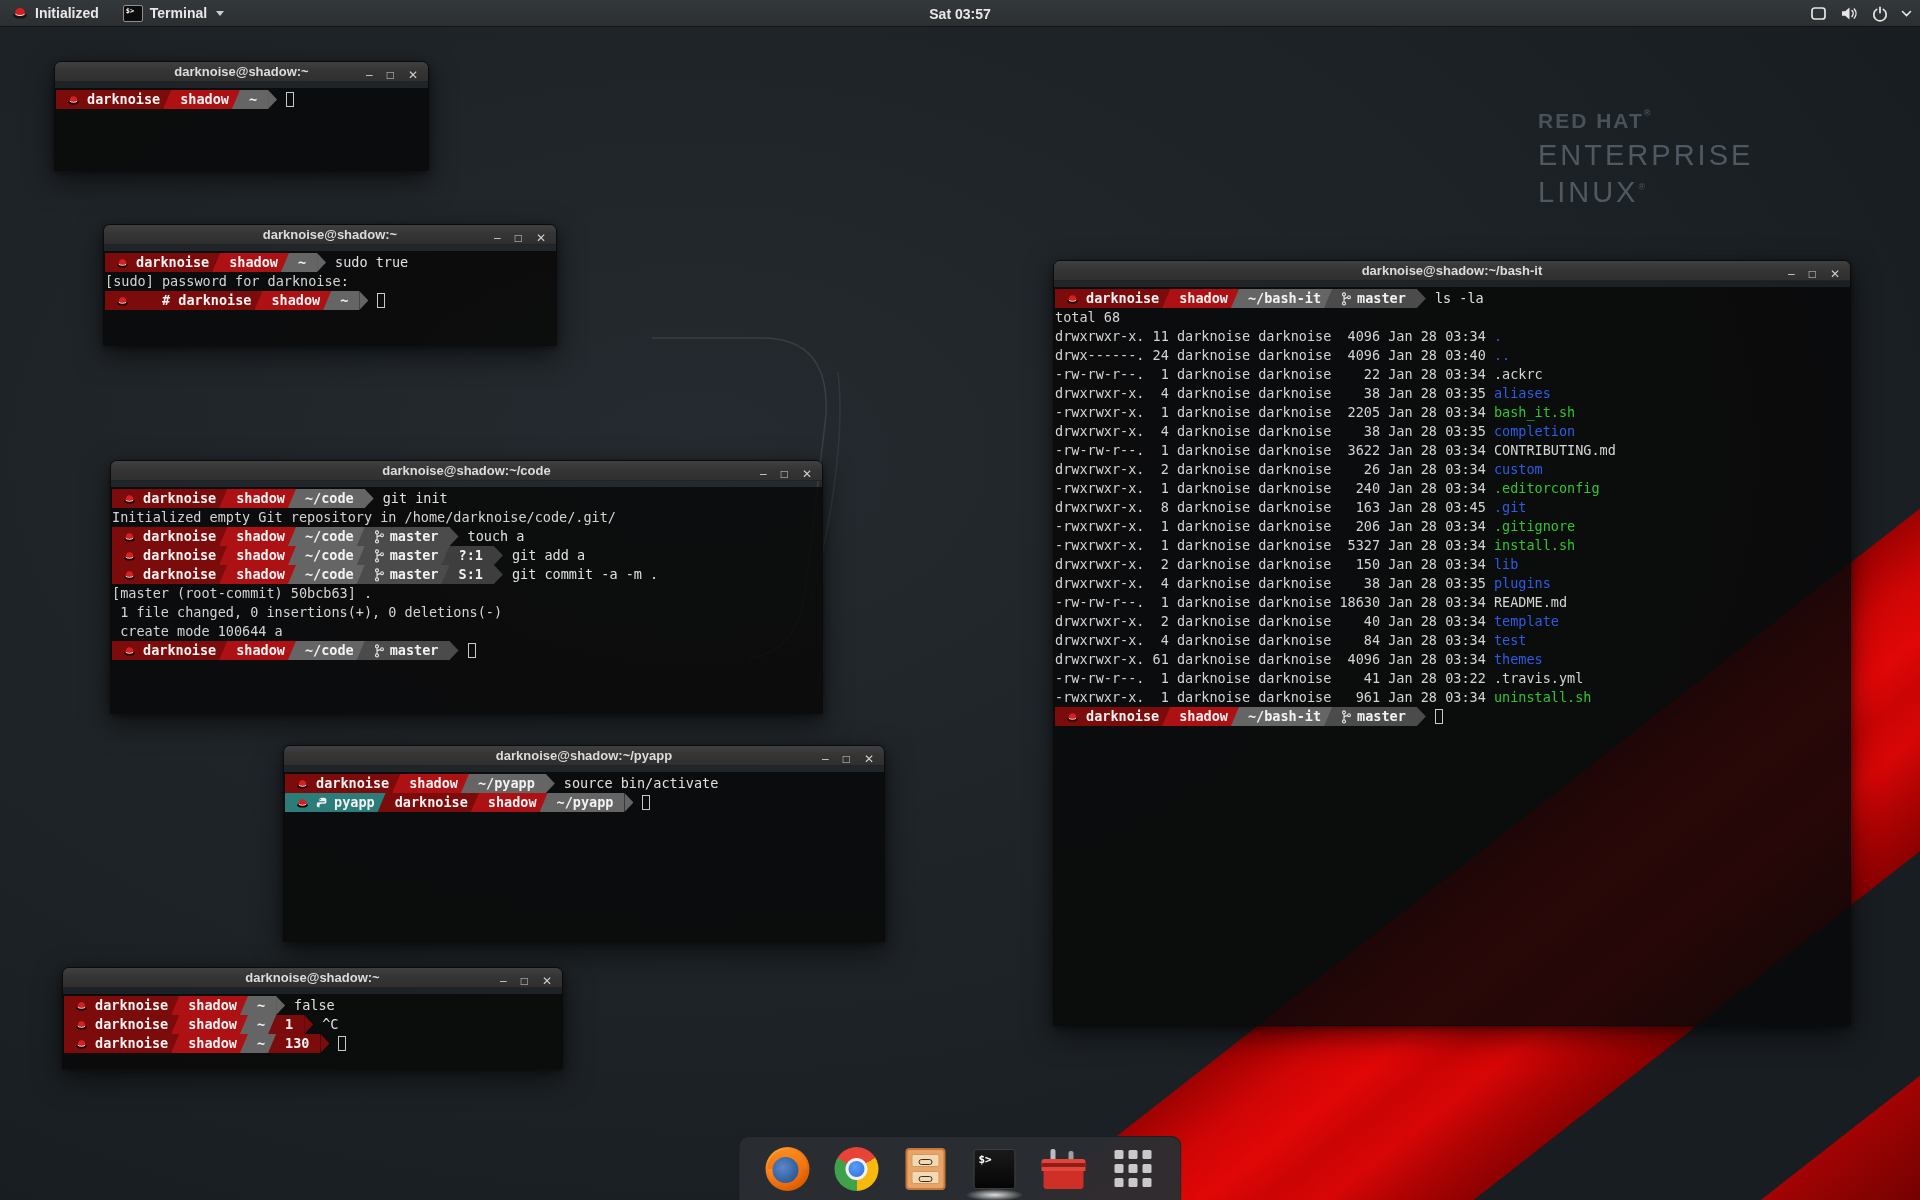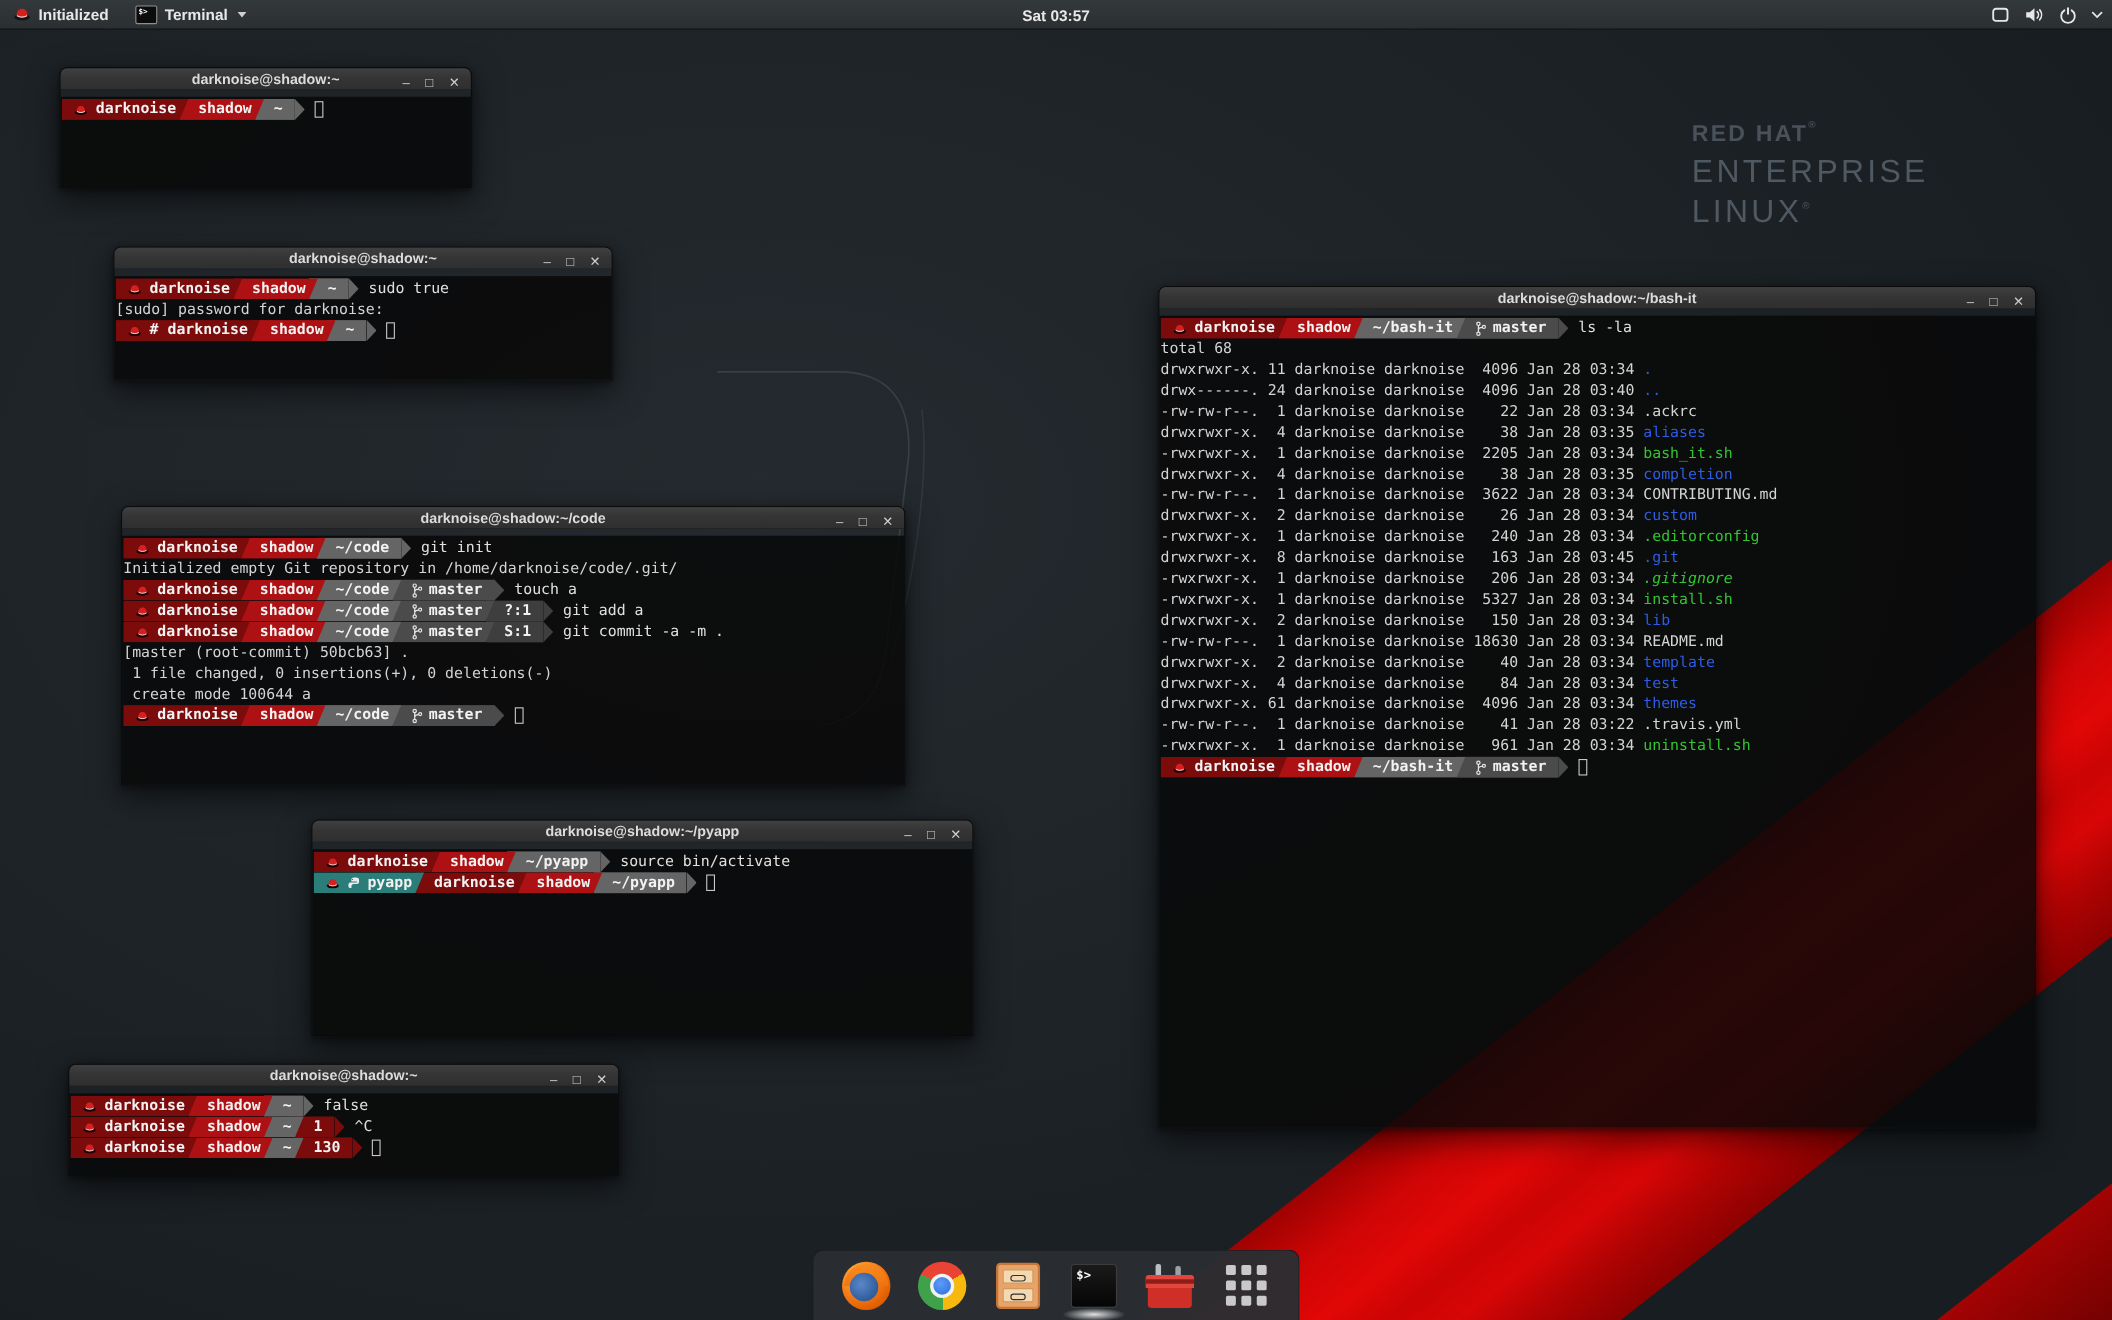--- a/index.html
+++ b/index.html
@@ -164,21 +164,21 @@
             <span class="tbtn">✕</span>
           </div>
         </div>
         <div class="term-content">
           <div class="term-line"><span class="pl-seg cut" style="background: rgb(124, 11, 11); z-index: 40;"><span class="hat-ic"><svg width="13" height="11" viewBox="0 0 16 14">
                   <ellipse cx="8" cy="10.6" rx="7" ry="2.9" fill="#1a0303"></ellipse>
                   <path d="M3.1 9.8 C3.1 5 5 3 8 3 s4.9 2 4.9 6.8 C11 11.3 5 11.3 3.1 9.8z" fill="#d42020"></path>
                   <path d="M3.4 9.2 C6 11 10 11 12.6 9.2" stroke="#f0f0f0" stroke-width="1" fill="none"></path>
                 </svg></span><span>darknoise</span></span><span class="pl-seg cut tuck" style="background: rgb(174, 17, 19); z-index: 39;"><span>shadow</span></span><span class="pl-seg tuck" style="background: rgb(101, 101, 101); z-index: 38;"><span>~</span></span><span class="pl-end" style="background: rgb(101, 101, 101);"></span><span class="cmd">sudo true</span></div>
           <div class="term-line out">[sudo] password for darknoise:</div>
-          <div class="term-line"><span class="pl-seg cut" style="background: rgb(124, 11, 11); z-index: 40;"><span class="hat-ic"><svg width="13" height="11" viewBox="0 0 16 14">
+          <div class="term-line"><span class="pl-seg cut" style="background: rgb(124, 11, 11); z-index: 40; gap: 26px;"><span class="hat-ic"><svg width="13" height="11" viewBox="0 0 16 14">
                   <ellipse cx="8" cy="10.6" rx="7" ry="2.9" fill="#1a0303"></ellipse>
                   <path d="M3.1 9.8 C3.1 5 5 3 8 3 s4.9 2 4.9 6.8 C11 11.3 5 11.3 3.1 9.8z" fill="#d42020"></path>
                   <path d="M3.4 9.2 C6 11 10 11 12.6 9.2" stroke="#f0f0f0" stroke-width="1" fill="none"></path>
                 </svg></span><span># darknoise</span></span><span class="pl-seg cut tuck" style="background: rgb(174, 17, 19); z-index: 39;"><span>shadow</span></span><span class="pl-seg tuck" style="background: rgb(101, 101, 101); z-index: 38;"><span>~</span></span><span class="pl-end" style="background: rgb(101, 101, 101);"></span><span class="cursor"></span></div>
         </div>
       </div>
       <div class="window" style="left: 110px; top: 460px; width: 713px; height: 254px;">
         <div class="titlebar">
           <span>darknoise@shadow:~/code</span>
           <div class="tb-controls">
@@ -315,23 +315,24 @@
           <div class="term-line out"><span>drwxrwxr-x. 11 darknoise darknoise  4096 Jan 28 03:34 </span><span style="color: rgb(46, 92, 230);">.</span></div>
           <div class="term-line out"><span>drwx------. 24 darknoise darknoise  4096 Jan 28 03:40 </span><span style="color: rgb(46, 92, 230);">..</span></div>
           <div class="term-line out"><span>-rw-rw-r--.  1 darknoise darknoise    22 Jan 28 03:34 </span><span style="color: rgb(212, 212, 212);">.ackrc</span></div>
           <div class="term-line out"><span>drwxrwxr-x.  4 darknoise darknoise    38 Jan 28 03:35 </span><span style="color: rgb(46, 92, 230);">aliases</span></div>
           <div class="term-line out"><span>-rwxrwxr-x.  1 darknoise darknoise  2205 Jan 28 03:34 </span><span style="color: rgb(49, 198, 49);">bash_it.sh</span></div>
           <div class="term-line out"><span>drwxrwxr-x.  4 darknoise darknoise    38 Jan 28 03:35 </span><span style="color: rgb(46, 92, 230);">completion</span></div>
           <div class="term-line out"><span>-rw-rw-r--.  1 darknoise darknoise  3622 Jan 28 03:34 </span><span style="color: rgb(212, 212, 212);">CONTRIBUTING.md</span></div>
           <div class="term-line out"><span>drwxrwxr-x.  2 darknoise darknoise    26 Jan 28 03:34 </span><span style="color: rgb(46, 92, 230);">custom</span></div>
           <div class="term-line out"><span>-rwxrwxr-x.  1 darknoise darknoise   240 Jan 28 03:34 </span><span style="color: rgb(49, 198, 49);">.editorconfig</span></div>
           <div class="term-line out"><span>drwxrwxr-x.  8 darknoise darknoise   163 Jan 28 03:45 </span><span style="color: rgb(46, 92, 230);">.git</span></div>
-          <div class="term-line out"><span>-rwxrwxr-x.  1 darknoise darknoise   206 Jan 28 03:34 </span><span style="color: rgb(49, 198, 49); font-style: italic;">.gitignore</span></div>
+          <div class="term-line out"><span>-rwxrwxr-x.  1 darknoise darknoise   206 Jan 28 03:34 </span><span style="color: rgb(49, 198, 49);">.gitignore</span></div>
           <div class="term-line out"><span>-rwxrwxr-x.  1 darknoise darknoise  5327 Jan 28 03:34 </span><span style="color: rgb(49, 198, 49);">install.sh</span></div>
           <div class="term-line out"><span>drwxrwxr-x.  2 darknoise darknoise   150 Jan 28 03:34 </span><span style="color: rgb(46, 92, 230);">lib</span></div>
+          <div class="term-line out"><span>drwxrwxr-x.  4 darknoise darknoise    38 Jan 28 03:35 </span><span style="color: rgb(46, 92, 230);">plugins</span></div>
           <div class="term-line out"><span>-rw-rw-r--.  1 darknoise darknoise 18630 Jan 28 03:34 </span><span style="color: rgb(212, 212, 212);">README.md</span></div>
           <div class="term-line out"><span>drwxrwxr-x.  2 darknoise darknoise    40 Jan 28 03:34 </span><span style="color: rgb(46, 92, 230);">template</span></div>
           <div class="term-line out"><span>drwxrwxr-x.  4 darknoise darknoise    84 Jan 28 03:34 </span><span style="color: rgb(46, 92, 230);">test</span></div>
           <div class="term-line out"><span>drwxrwxr-x. 61 darknoise darknoise  4096 Jan 28 03:34 </span><span style="color: rgb(46, 92, 230);">themes</span></div>
           <div class="term-line out"><span>-rw-rw-r--.  1 darknoise darknoise    41 Jan 28 03:22 </span><span style="color: rgb(212, 212, 212);">.travis.yml</span></div>
           <div class="term-line out"><span>-rwxrwxr-x.  1 darknoise darknoise   961 Jan 28 03:34 </span><span style="color: rgb(49, 198, 49);">uninstall.sh</span></div>
           <div class="term-line"><span class="pl-seg cut" style="background: rgb(124, 11, 11); z-index: 40;"><span class="hat-ic"><svg width="13" height="11" viewBox="0 0 16 14">
                   <ellipse cx="8" cy="10.6" rx="7" ry="2.9" fill="#1a0303"></ellipse>
                   <path d="M3.1 9.8 C3.1 5 5 3 8 3 s4.9 2 4.9 6.8 C11 11.3 5 11.3 3.1 9.8z" fill="#d42020"></path>
                   <path d="M3.4 9.2 C6 11 10 11 12.6 9.2" stroke="#f0f0f0" stroke-width="1" fill="none"></path>

